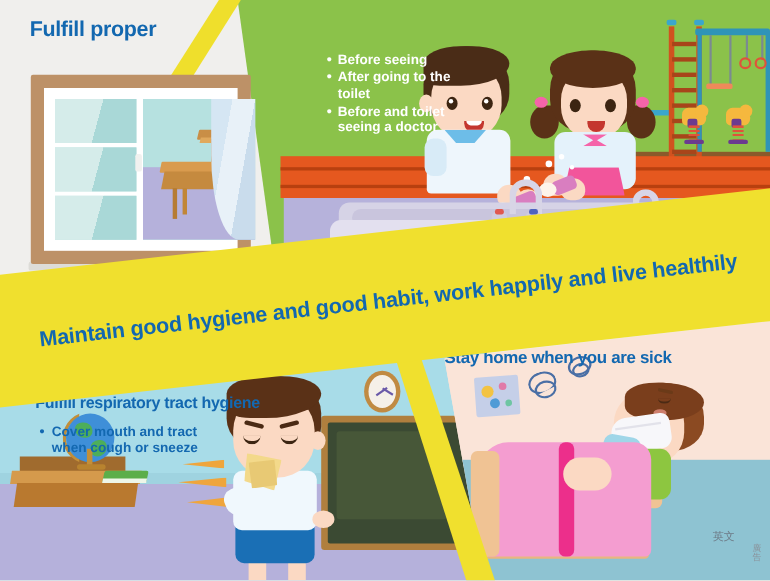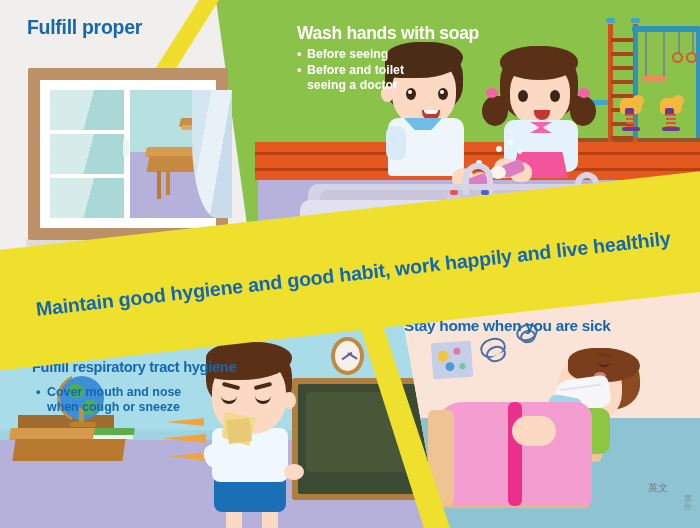--- a/index.html
+++ b/index.html
@@ -531,23 +531,23 @@
         <div class="curtain"></div>
       </div>
       <div class="window-handle"></div>
     </div>
   </div>
 
   <div class="layer heading t-ventilation">
     <div>Fulfill proper</div>
   </div>
 
-  <div class="layer heading t-wash">Wash hands with soap</div>
   <ul class="layer t-wash-list">
     <li>Before seeing</li>
+    <li>After going to the toilet</li>
     <li>Before and toilet seeing a doctor</li>
   </ul>
 
   <div class="layer panel-respiratory">
     <div class="resp-wall"></div>
     <div class="resp-floor2"></div>
     <div class="resp-floor"></div>
 
     <div class="clock-outer">
       <div class="clock-face">
@@ -635,21 +635,21 @@
     <div class="blanket"></div>
     <div class="blanket-edge"></div>
     <div class="sick-arm"></div>
     <div class="bed-foot"></div>
   </div>
 
   <div class="layer yellow-diag-bottom"></div>
 
   <div class="layer heading t-respiratory">Fulfill respiratory tract hygiene</div>
   <ul class="layer t-resp-list">
-    <li>Cover mouth and nose when cough or sneeze</li>
+    <li>Cover mouth and tract when cough or sneeze</li>
   </ul>
 
   <div class="layer heading t-sick">Stay home when you are sick</div>
 
   <div class="layer banner"></div>
   <div class="banner-text">Maintain good hygiene and good habit, work happily and live healthily</div>
 
   <div class="footer-lang">英文</div>
   <div class="logo-ad">廣告</div>
 

